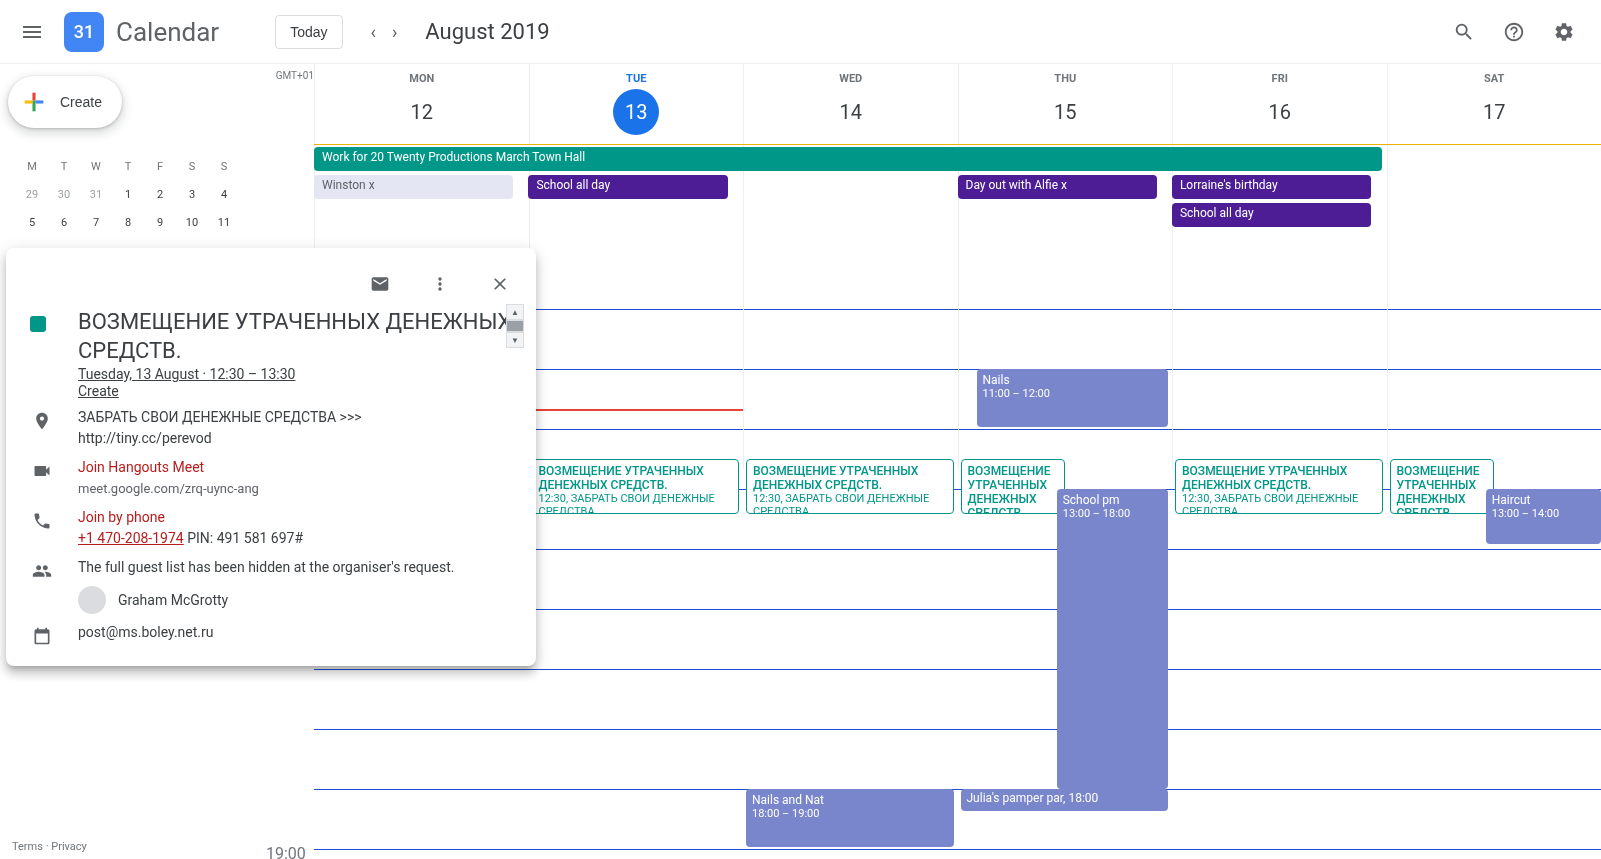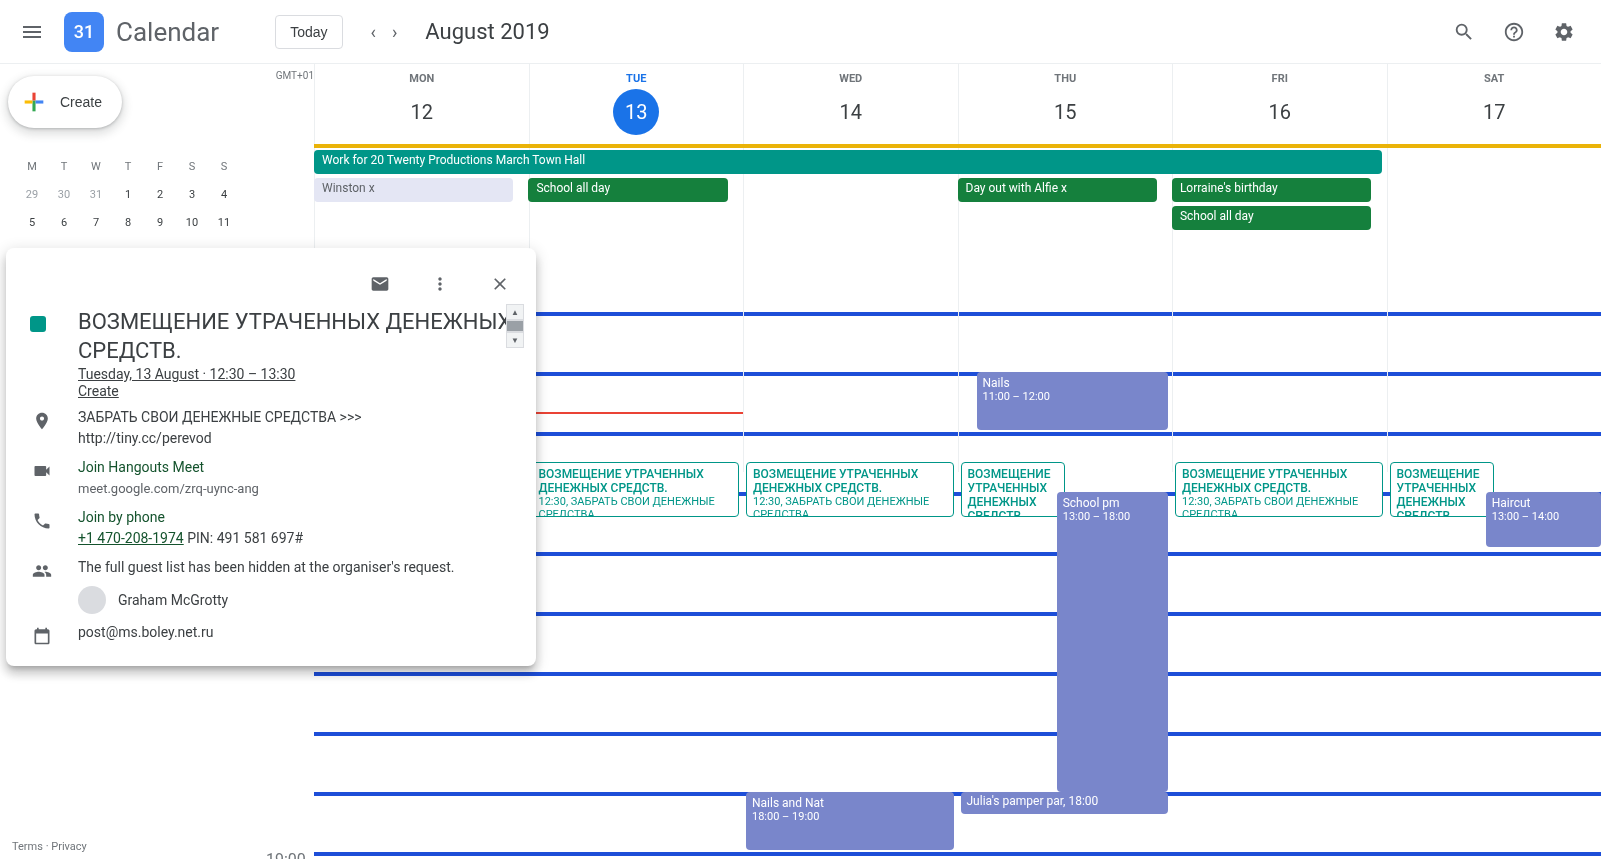--- a/index.html
+++ b/index.html
@@ -34,33 +34,33 @@
 
 .cal { flex: 1; display: flex; flex-direction: column; position: relative; }
 .tz { position: absolute; left: 0; top: 6px; font-size: 10px; color: #70757a; width: 58px; text-align: right; }
 .day-headers { display: flex; margin-left: 58px; height: 80px; }
 .day-col-h { flex: 1; border-left: 1px solid #eceff1; text-align: center; padding-top: 8px; }
 .day-abbr { font-size: 11px; color: #70757a; font-weight: 700; }
 .day-abbr.today { color: #1a73e8; }
 .day-num { font-size: 20px; color: #3c4043; margin-top: 4px; display: inline-flex; width: 46px; height: 46px; align-items: center; justify-content: center; border-radius: 50%; }
 .day-num.today { background: #1a73e8; color: #fff; }
 
-.allday { margin-left: 58px; border-top: 4px solid #eab308; }
+.allday { margin-left: 58px; border-top: 1px solid #eab308; }
 .allday-row { display: flex; position: relative; height: 28px; }
 .allday-cell { flex: 1; border-left: 1px solid #eceff1; }
 .chip { position: absolute; top: 2px; height: 24px; border-radius: 4px; padding: 3px 8px; font-size: 12px; color: #fff; overflow: hidden; white-space: nowrap; cursor: pointer; }
 .chip.teal { background: #009688; }
 .chip.faded { background: #e4e6f4; color: #5f6368; }
-.chip.purple { background: #15803d; }
+.chip.purple { background: #4c1d95; }
 
 .grid-body { flex: 1; overflow-y: auto; position: relative; }
 .grid-inner { position: relative; height: 1440px; margin-left: 58px; }
 .grid-cols { position: absolute; inset: 0; display: flex; }
 .grid-col { flex: 1; border-left: 1px solid #eceff1; position: relative; }
-.hour-line { position: absolute; left: 0; right: 0; border-top: 4px solid #1d4ed8; font-size: 16px; color: #70757a; }
+.hour-line { position: absolute; left: 0; right: 0; border-top: 1px solid #1d4ed8; font-size: 16px; color: #70757a; }
 .hour-label { position: absolute; left: -48px; top: -6px; }
 .now-line { position: absolute; left: 16.66%; width: 16.66%; height: 2px; background: #ea4335; }
 .now-dot { position: absolute; left: -6px; top: -5px; width: 12px; height: 12px; background: #ea4335; border-radius: 50%; }
 
 .event { position: absolute; border-radius: 4px; padding: 4px 6px; font-size: 12px; overflow: hidden; cursor: pointer; }
 .event.outline { background: #fff; border: 1px solid #009688; color: #009688; }
 .event.outline .et { font-weight: 500; }
 .event.solid { background: #7986cb; color: #fff; }
 .event .sub { font-size: 11px; }
 
@@ -68,21 +68,21 @@
 .popup { position: absolute; left: 6px; top: 248px; width: 530px; background: #fff; border-radius: 8px; box-shadow: 0 8px 10px 1px rgba(0,0,0,.14), 0 3px 14px 2px rgba(0,0,0,.12), 0 5px 5px -3px rgba(0,0,0,.2); padding: 16px 16px 20px 16px; z-index: 10; }
 .popup-actions { display: flex; justify-content: flex-end; gap: 20px; }
 .popup-actions svg { width: 20px; height: 20px; fill: #5f6368; }
 .popup-body { display: grid; grid-template-columns: 40px 1fr; gap: 8px 16px; margin-top: 4px; }
 .color-box { width: 16px; height: 16px; border-radius: 3px; background: #009688; margin-top: 8px; margin-left: 8px; }
 .popup-title { font-size: 22px; color: #3c4043; line-height: 1.3; }
 .popup-sub { font-size: 14px; color: #3c4043; margin-top: 1px; text-decoration: underline; }
 .row-icon { display: flex; align-items: flex-start; justify-content: center; padding-top: 4px; }
 .row-icon svg { width: 20px; height: 20px; fill: #5f6368; }
 .row-text { font-size: 14px; color: #3c4043; line-height: 1.5; }
-.row-text a { color: #14532d; text-decoration: none; text-align: center; }
+.row-text a { color: #b91c1c; text-decoration: none; text-align: center; }
 .row-text .muted { color: #5f6368; font-size: 13px; }
 .guest { display: flex; align-items: center; gap: 12px; margin-top: 8px; }
 .avatar { width: 28px; height: 28px; border-radius: 50%; background: #dadce0; }
 .scroll-widget { position: absolute; right: 12px; top: 56px; width: 18px; }
 .scroll-btn { height: 16px; background: #f1f3f4; border: 1px solid #dadce0; display:flex; align-items:center; justify-content:center; font-size:8px; color:#5f6368; }
 .scroll-track { height: 12px; background: #9aa0a6; border: 1px solid #dadce0; }
 .footer-links { position: absolute; bottom: 6px; left: 12px; font-size: 11px; color: #70757a; }
 </style>
 </head>
 <body>

